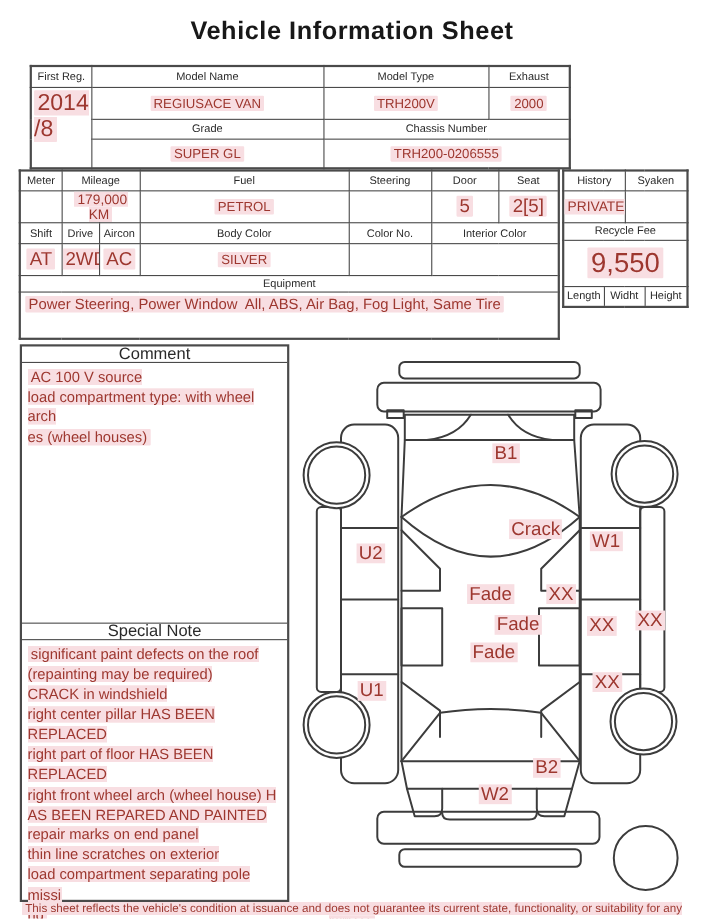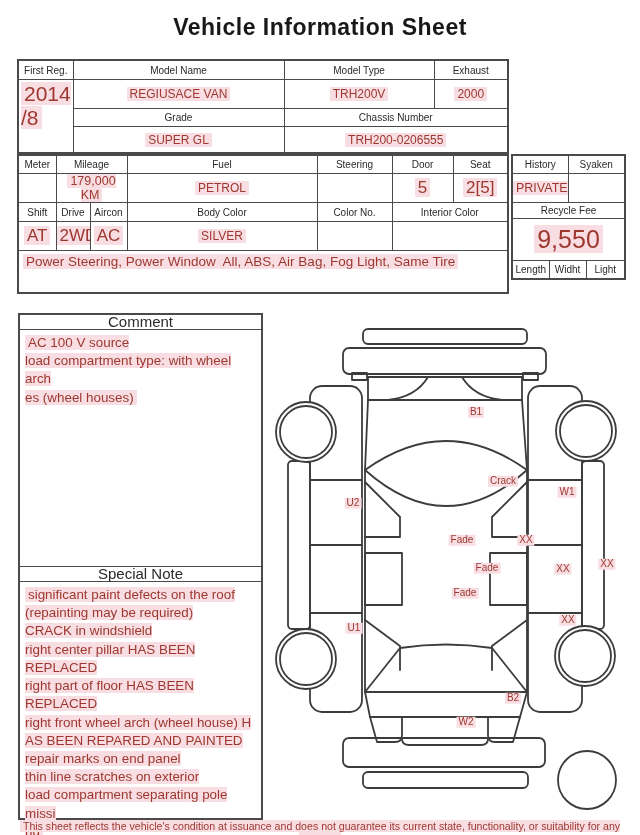--- a/index.html
+++ b/index.html
@@ -48,37 +48,37 @@
   .note-body{
     flex:0 0 auto;padding:4px 5px;text-align:left;
     font-size:13.4px;line-height:1.36;color:var(--accent_red,#9d372f);
   }
   .note-body.grow{flex:1 1 auto;}
   
   .diagram{position:absolute;left:270px;top:315px;width:370px;height:505px;}
   .diagram svg{position:absolute;inset:0;}
   .ann{
     position:absolute;transform:translate(-50%,-50%);
-    font-size:10px;line-height:1.05;color:var(--accent_red,#9d372f);
-    background:var(--halo_pink,#f8dee2);padding:0 2px;white-space:nowrap;margin-left:16px;
+    font-size:17px;line-height:1.05;color:var(--accent_red,#9d372f);
+    background:var(--halo_pink,#f8dee2);padding:0 2px;white-space:nowrap;
   }
   
   .footer{
     position:absolute;left:0;top:820px;width:100%;text-align:center;
     font-size:10.6px;color:var(--accent_red,#9d372f);
   }
 </style>
 </head>
 <body>
 
 <div class="sheet">
 
   <div class="title">Vehicle Information Sheet</div>
 
-  <table class="tbl" style="left:17px;top:59px;width:490px;padding-left:21px;">
+  <table class="tbl" style="left:27px;top:59px;width:490px;padding-left:21px;">
     <colgroup>
         <col style="width:55px">
         <col style="width:211px">
         <col style="width:150px">
         <col style="width:74px">
       </colgroup>
     <tbody>
         <tr class="h18">
       <th>First Reg.</th>
       <th>Model Name</th>
@@ -140,20 +140,23 @@
       <th colspan="2">Interior Color</th>
     </tr>
     <tr class="h28">
       <td class="val s17"><span class="hl">AT</span></td>
       <td class="val s17"><span class="hl">2WD</span></td>
       <td class="val s17"><span class="hl">AC</span></td>
       <td class="val s20"><span class="hl">SILVER</span></td>
       <td class="val s17"></td>
       <td colspan="2" class="val s17"></td>
     </tr>
+    <tr class="h14">
+      <th colspan="7">Equipment</th>
+    </tr>
     <tr class="h38">
       <td colspan="7" class="val eq"><span class="hl">Power Steering, Power Window  All, ABS, Air Bag, Fog Light, Same Tire</span></td>
     </tr>
   </tbody>
     </table>
 
   <table class="tbl" style="left:511px;top:154px;width:113px;">
     <colgroup>
         <col style="width:37px">
         <col style="width:19px">
@@ -171,21 +174,21 @@
     </tr>
     <tr class="h15">
       <th colspan="4">Recycle Fee</th>
     </tr>
     <tr class="h41">
       <td colspan="4" class="val s25"><span class="hl">9,550</span></td>
     </tr>
     <tr class="h17">
       <th>Length</th>
       <th colspan="2">Widht</th>
-      <th>Light</th>
+      <th>Height</th>
     </tr>
   </tbody>
     </table>
 
   <div class="notes">
     <div class="note-h">Comment</div>
     <div class="note-body" style="height:228px;"><span class="hl pre">AC 100 V source
 load compartment type: with wheel arch
 es (wheel houses)</span></div>
     <div class="note-h mid">Special Note</div>

